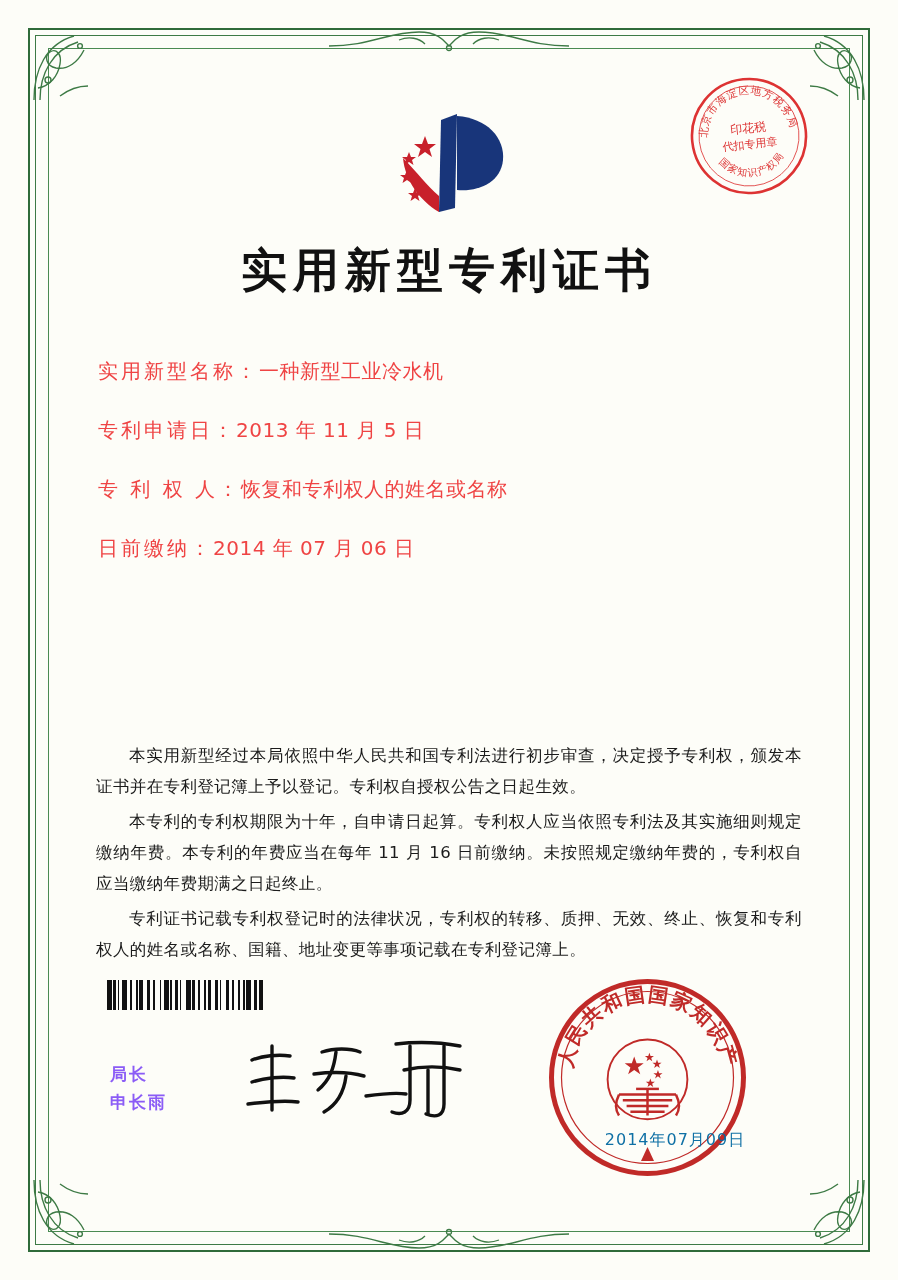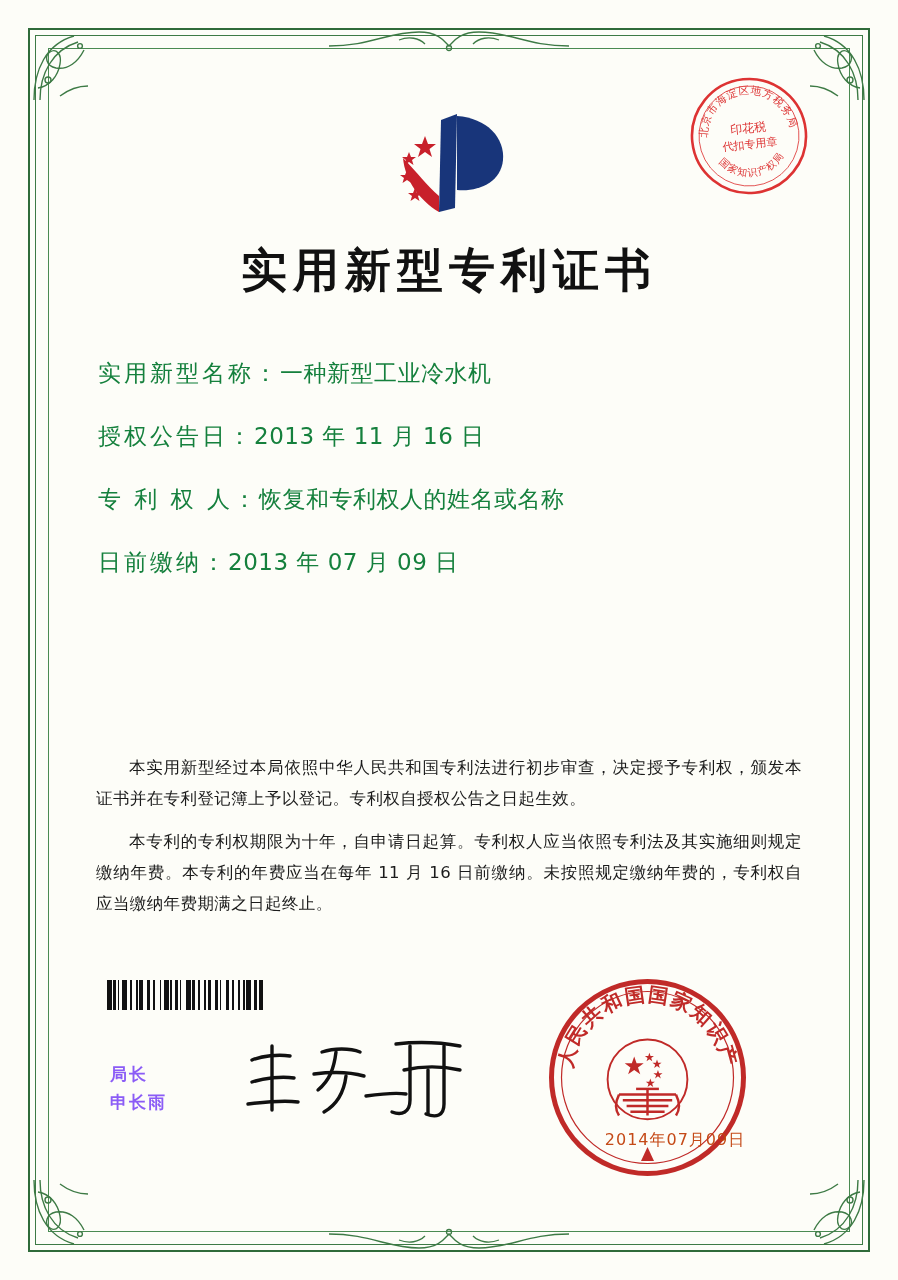--- a/index.html
+++ b/index.html
@@ -108,42 +108,42 @@
     color: #111;
   }
 
   
   .fields {
     position: absolute;
     left: 98px; top: 358px;
     width: 700px;
   }
   .field-row {
-    font-size: 23px;
-    color: #15803d;
+    font-size: 20px;
+    color: #ef4444;
     margin-bottom: 32px;
     letter-spacing: 0.5px;
     white-space: nowrap;
   }
   .field-label { letter-spacing: 3px; }
   .field-value { letter-spacing: 0.5px; }
 
   
   .body-text {
     position: absolute;
     left: 96px; top: 740px;
     width: 706px;
     font-size: 16.5px;
     line-height: 31px;
     color: #1b1b1b;
     text-align: justify;
     letter-spacing: 0.4px;
   }
   .body-text p {
-    margin: 12px 0 4px 0;
+    margin: 0 0 4px 0;
     text-indent: 33px;
   }
 
   
   .barcode {
     position: absolute;
     left: 107px; top: 980px;
     width: 254px; height: 30px;
     display: flex;
     align-items: stretch;
@@ -177,21 +177,21 @@
     width: 205px; height: 205px;
   }
   .official-seal svg { width: 100%; height: 100%; display: block; }
 
   .seal-date {
     position: absolute;
     left: 575px; top: 1130px;
     width: 200px;
     text-align: center;
     font-size: 16px;
-    color: #c2410c;
+    color: #0369a1;
     letter-spacing: 1px;
     opacity: .95;
   }
 
   
   .page-footer {
     position: absolute;
     left: 0; right: 0; top: 1186px;
     text-align: center;
     font-size: 15px;
@@ -298,33 +298,34 @@
     </svg>
   </div>
 
   <div class="doc-title">实用新型专利证书</div>
 
   <div class="fields">
     <div class="field-row">
       <span class="field-label">实用新型名称：</span><span class="field-value">一种新型工业冷水机</span>
     </div>
     <div class="field-row">
-      <span class="field-label">授权公告日：</span><span class="field-value">2013 年 11 月 16 日</span>
+      <span class="field-label">专利申请日：</span><span class="field-value">2013 年 11 月 5 日</span>
     </div>
     <div class="field-row">
       <span class="field-label">专 利 权 人：</span><span class="field-value">恢复和专利权人的姓名或名称</span>
     </div>
     <div class="field-row">
-      <span class="field-label">日前缴纳：</span><span class="field-value">2013 年 07 月 09 日</span>
+      <span class="field-label">日前缴纳：</span><span class="field-value">2014 年 07 月 06 日</span>
     </div>
   </div>
 
   <div class="body-text">
     <p>本实用新型经过本局依照中华人民共和国专利法进行初步审查，决定授予专利权，颁发本证书并在专利登记簿上予以登记。专利权自授权公告之日起生效。</p>
     <p>本专利的专利权期限为十年，自申请日起算。专利权人应当依照专利法及其实施细则规定缴纳年费。本专利的年费应当在每年 11 月 16 日前缴纳。未按照规定缴纳年费的，专利权自应当缴纳年费期满之日起终止。</p>
+    <p>专利证书记载专利权登记时的法律状况，专利权的转移、质押、无效、终止、恢复和专利权人的姓名或名称、国籍、地址变更等事项记载在专利登记簿上。</p>
   </div>
 
   <div class="barcode" id="barcode">
       <i style="width: 4.65px;"></i>
       <u style="width: 1.55px;"></u>
       <i style="width: 3.1px;"></i>
       <u style="width: 1.55px;"></u>
       <i style="width: 1.55px;"></i>
       <u style="width: 3.1px;"></u>
       <i style="width: 4.65px;"></i>

